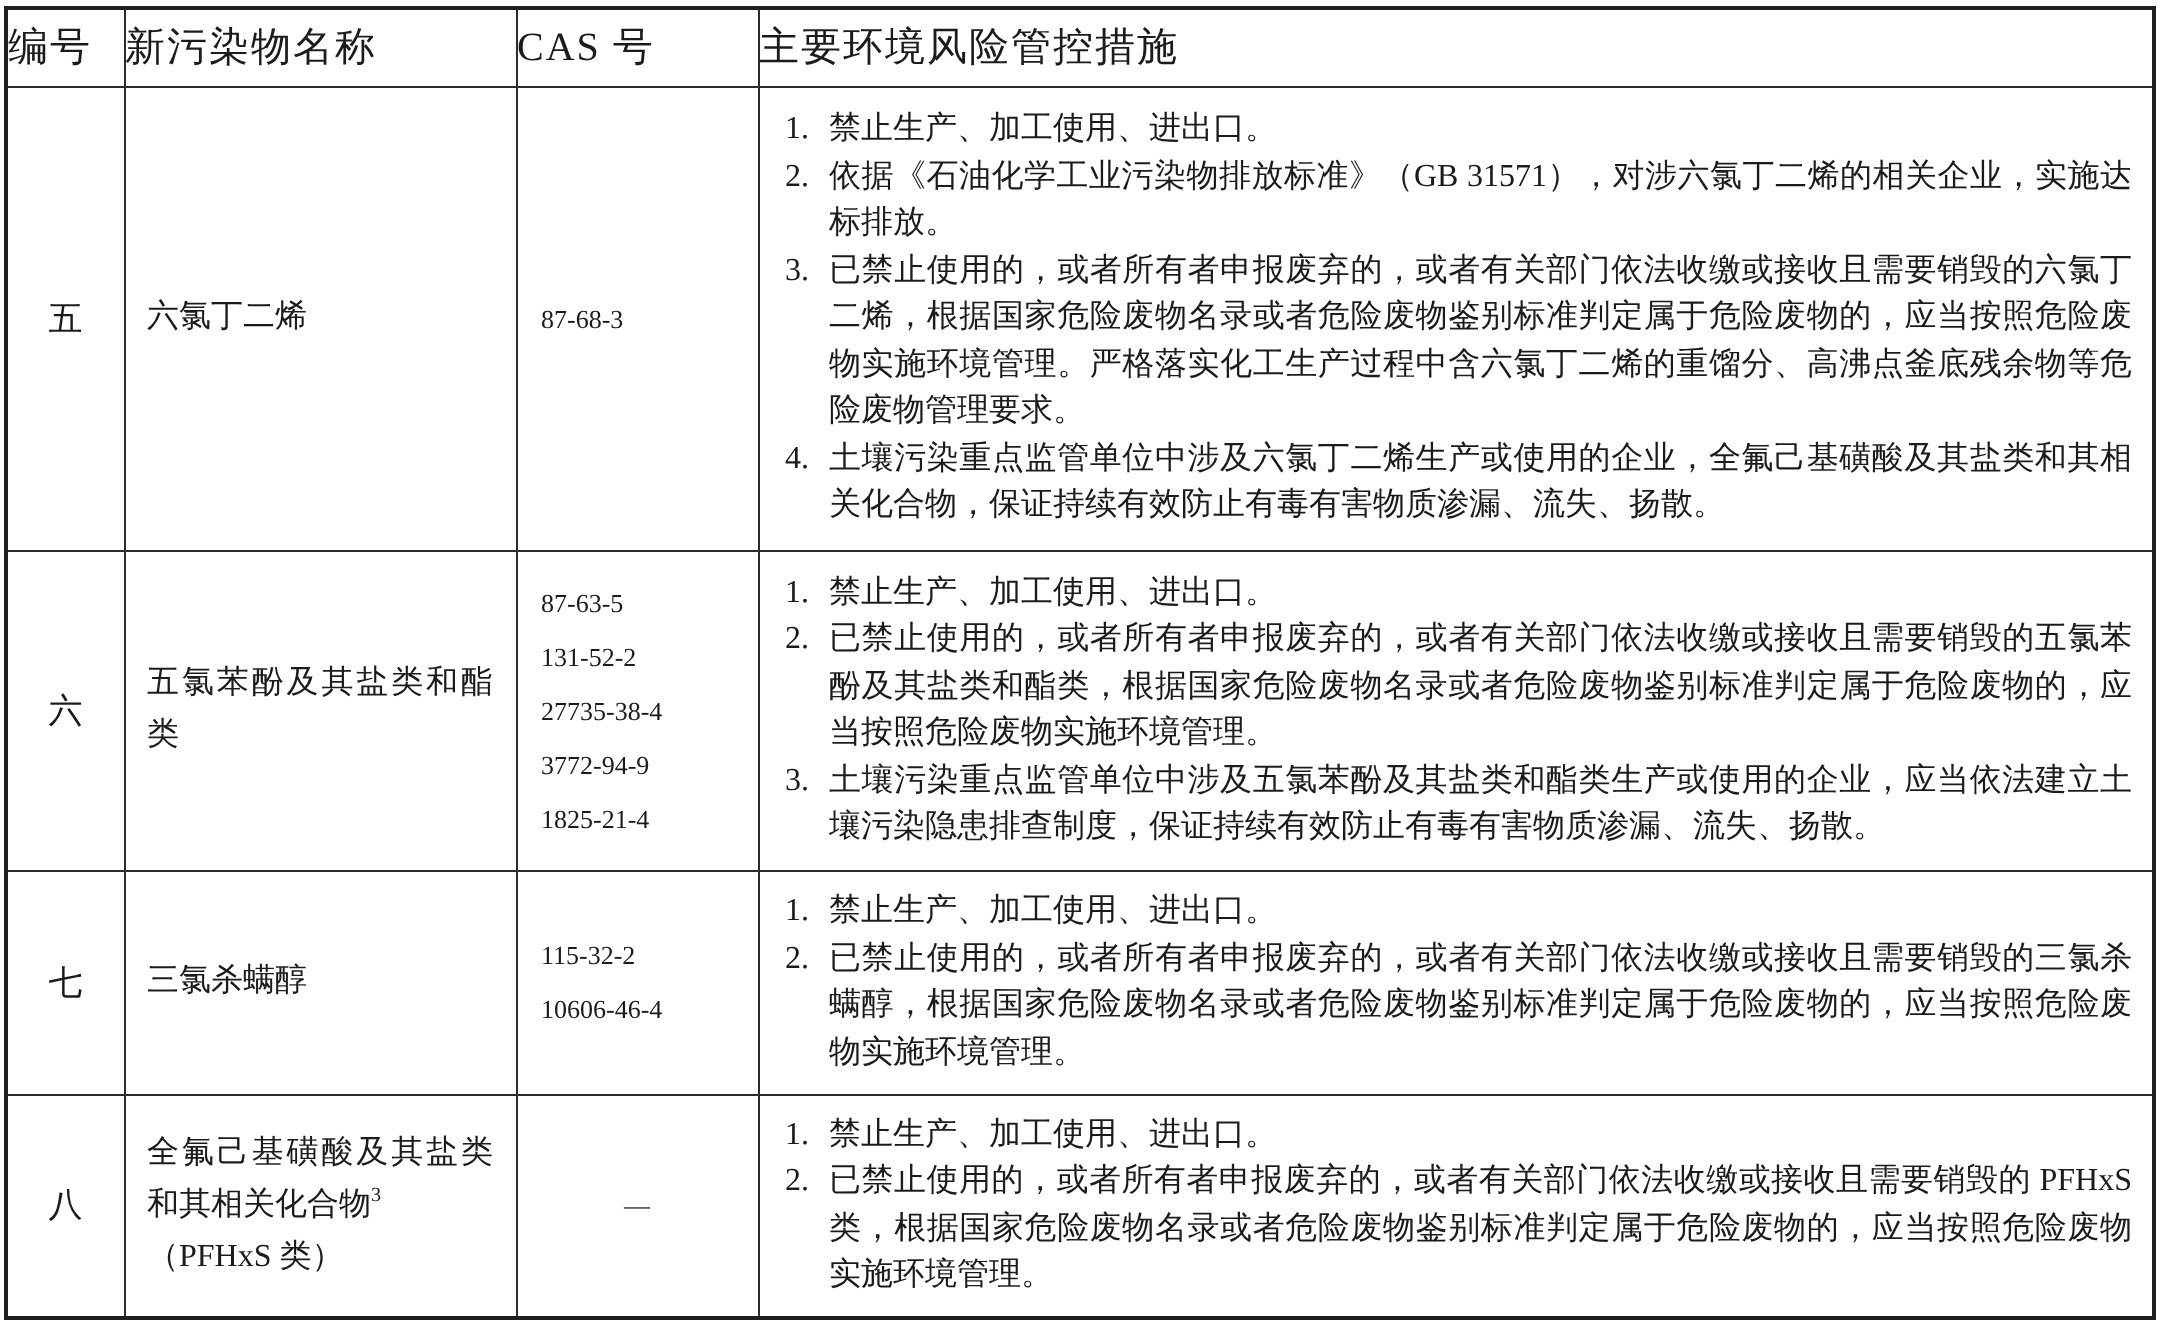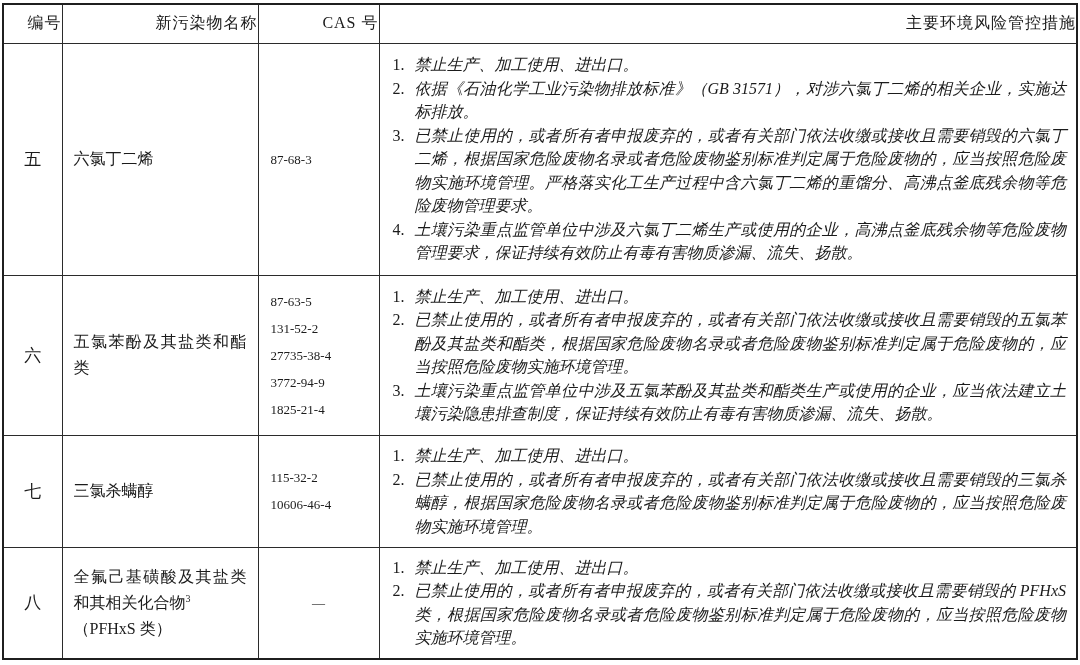--- a/index.html
+++ b/index.html
@@ -19,22 +19,22 @@
     border: 2px solid #1f1f1f;
   }
   th, td {
     border: 1px solid #2b2b2b;
     vertical-align: middle;
     padding: 0;
   }
   thead tr { height: 39px; }
   th {
     font-weight: normal;
-    font-size: 16px;
-    text-align: right;
+    font-size: 20px;
+    text-align: left;
     letter-spacing: 1px;
   }
   td.c-id {
     text-align: center;
     font-size: 17px;
   }
   td.c-name {
     padding: 4px 11px;
     font-size: 16px;
     line-height: 26px;
@@ -54,21 +54,21 @@
   td.c-measures {
     padding: 8px 10px 8px 13px;
     font-size: 16px;
   }
   .measure {
     display: flex;
     line-height: 23.5px;
     text-align: justify;
   }
   .mnum { flex: 0 0 22px; text-align: left; }
-  .mtext { flex: 1; font-style: italic; }
+  .mtext { flex: 1; }
   tr.h-r0 { height: 232px; }
   tr.h-r1 { height: 160px; }
   tr.h-r2 { height: 112px; }
   tr.h-r3 { height: 112px; }
 </style>
 </head>
 <body>
 
 <table class="doc-table">
   <colgroup>
@@ -103,21 +103,21 @@
             <div class="measure">
               <span class="mnum">2.</span>
               <span class="mtext">依据《石油化学工业污染物排放标准》（GB 31571），对涉六氯丁二烯的相关企业，实施达标排放。</span>
             </div>
             <div class="measure">
               <span class="mnum">3.</span>
               <span class="mtext">已禁止使用的，或者所有者申报废弃的，或者有关部门依法收缴或接收且需要销毁的六氯丁二烯，根据国家危险废物名录或者危险废物鉴别标准判定属于危险废物的，应当按照危险废物实施环境管理。严格落实化工生产过程中含六氯丁二烯的重馏分、高沸点釜底残余物等危险废物管理要求。</span>
             </div>
             <div class="measure">
               <span class="mnum">4.</span>
-              <span class="mtext">土壤污染重点监管单位中涉及六氯丁二烯生产或使用的企业，高沸点釜底残余物等危险废物管理要求，保证持续有效防止有毒有害物质渗漏、流失、扬散。</span>
+              <span class="mtext">土壤污染重点监管单位中涉及六氯丁二烯生产或使用的企业，全氟己基磺酸及其盐类和其相关化合物，保证持续有效防止有毒有害物质渗漏、流失、扬散。</span>
             </div>
           </div>
         </td>
   </tr>
 
   <tr class="data-row h-r1">
     <td class="c-id"><span>六</span></td>
     <td class="c-name"><span>五氯苯酚及其盐类和酯类</span></td>
     <td class="c-cas">
           <div>

